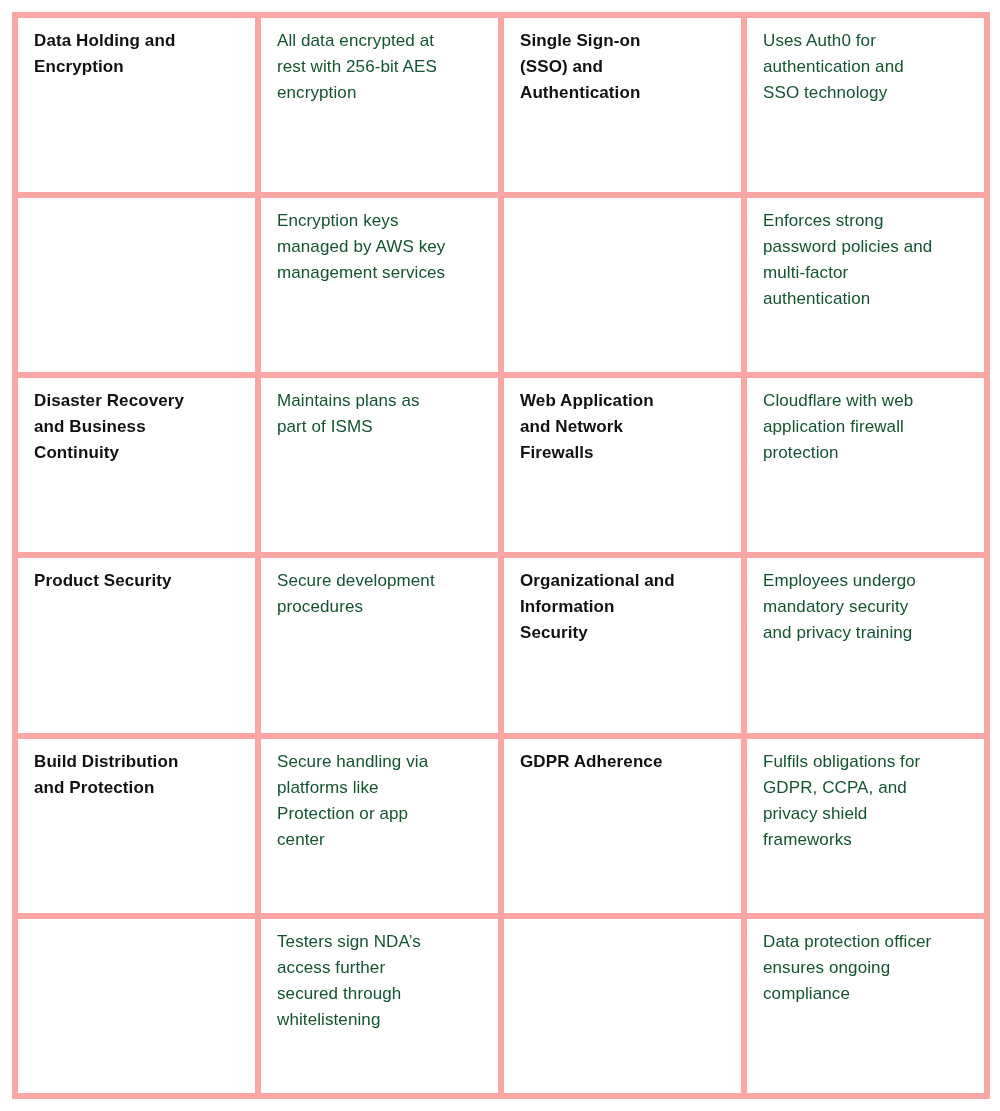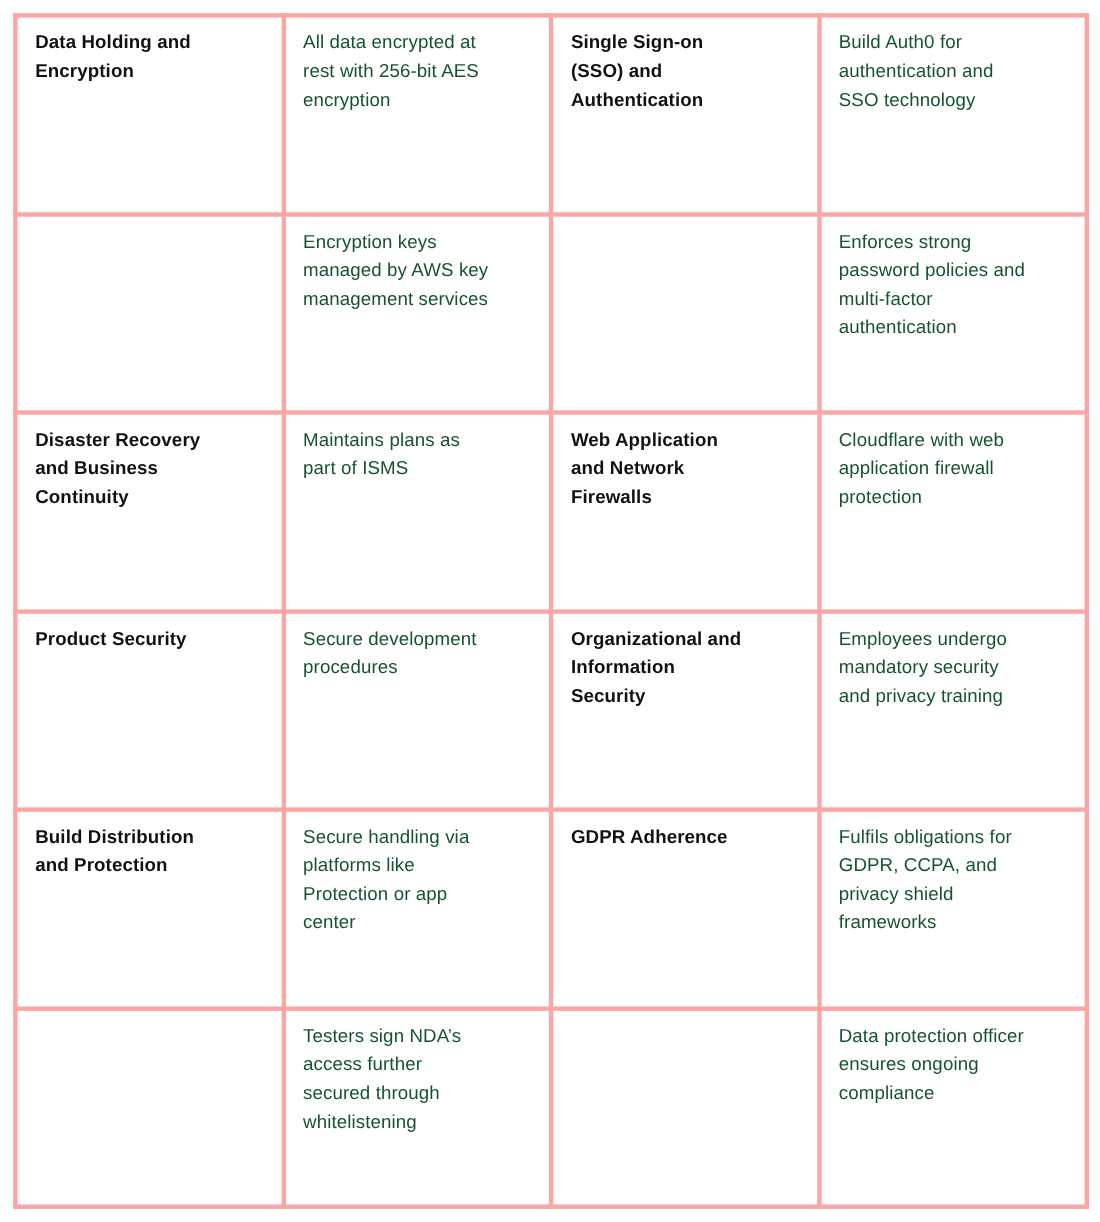--- a/index.html
+++ b/index.html
@@ -18,21 +18,21 @@
   table.sec-table {
     position: absolute;
     left: 12px;
     top: 12px;
     width: 978px;
     height: 1087px;
     border-collapse: collapse;
     table-layout: fixed;
   }
   table.sec-table td {
-    border: 4px solid #fca5a5;
+    border: 6px solid #fca5a5;
     vertical-align: top;
     padding: 10px 16px 10px 16px;
     box-sizing: border-box;
   }
   table.sec-table tr {
     height: 135px;
   }
   .cell-text {
     display: block;
     font-size: 17px;
@@ -61,21 +61,21 @@
         <td class="cat">
             <span class="cell-text">Data Holding and Encryption</span>
           </td>
         <td class="det">
             <span class="cell-text">All data encrypted at rest with 256-bit AES encryption</span>
           </td>
         <td class="cat">
             <span class="cell-text">Single Sign-on (SSO) and Authentication</span>
           </td>
         <td class="det">
-            <span class="cell-text">Build Auth0 for authentication and SSO technology</span>
+            <span class="cell-text">Uses Auth0 for authentication and SSO technology</span>
           </td>
       </tr>
 
       <tr>
         <td class="cat">
             <span class="cell-text"></span>
           </td>
         <td class="det">
             <span class="cell-text">Encryption keys managed by AWS key management services</span>
           </td>

